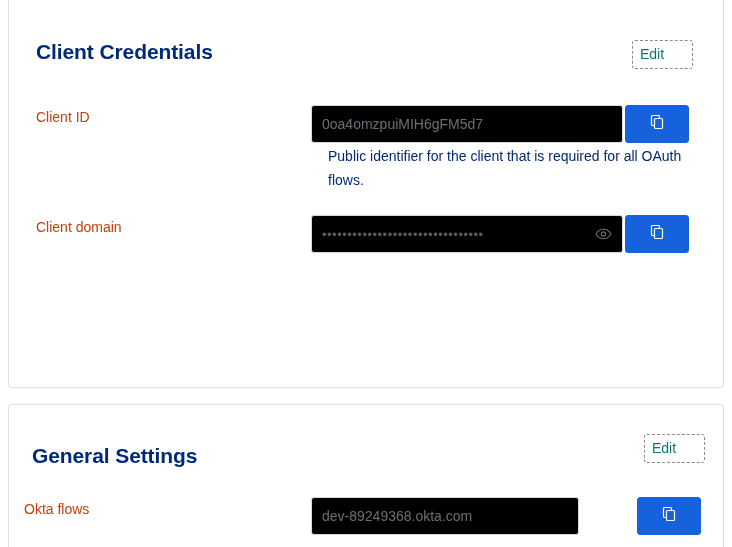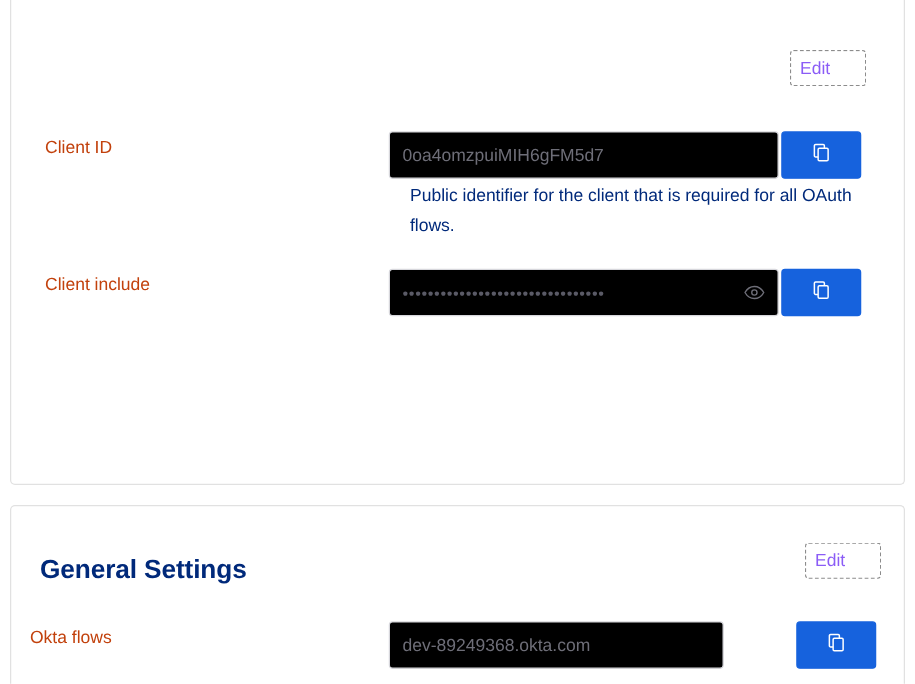--- a/index.html
+++ b/index.html
@@ -63,21 +63,21 @@
   }
 
   .title-general {
     left: 24px;
     top: 32px;
   }
 
   .edit-link {
     position: absolute;
     font-size: 14px;
-    color: #8b5cf6;
+    color: #0f766e;
     cursor: pointer;
     text-decoration: none;
     white-space: nowrap;
   }
 
   .edit-credentials {
     left: 640px;
     top: 46px;
   }
 
@@ -231,20 +231,21 @@
   }
 </style>
 </head>
 <body>
 
 <div class="page">
 
   <div class="card card-credentials">
   </div>
 
+  <div class="card-title title-credentials">Client Credentials</div>
 
   <div class="edit-focus edit-focus-1"></div>
   <div class="edit-link edit-credentials">Edit</div>
 
   <div class="field-label label-client-id">Client ID</div>
 
   <div class="input-box input-client-id">
     <span class="input-text">0oa4omzpuiMIH6gFM5d7</span>
   </div>
 
@@ -252,21 +253,21 @@
     <span>
       <svg width="16" height="16" viewBox="0 0 16 16" fill="none" xmlns="http://www.w3.org/2000/svg" aria-hidden="true">
         <rect x="2.5" y="1.5" width="8" height="10" rx="1" stroke="#ffffff" stroke-width="1.2"></rect>
         <rect x="5.5" y="4.5" width="8" height="10" rx="1" fill="#1662dd" stroke="#ffffff" stroke-width="1.2"></rect>
       </svg>
     </span>
   </div>
 
   <div class="help-text help-client-id">Public identifier for the client that is required for all OAuth flows.</div>
 
-  <div class="field-label label-client-secret">Client include</div>
+  <div class="field-label label-client-secret">Client domain</div>
 
   <div class="input-box input-client-secret">
     <span class="input-text secret-dots">••••••••••••••••••••••••••••••••</span>
     <span class="eye-icon">
       <svg width="17" height="12" viewBox="0 0 17 12" fill="none" xmlns="http://www.w3.org/2000/svg" aria-hidden="true">
         <path d="M1 6C2.8 2.8 5.4 1.2 8.5 1.2S14.2 2.8 16 6c-1.8 3.2-4.4 4.8-7.5 4.8S2.8 9.2 1 6z" stroke="#6e6e78" stroke-width="1.1" fill="none"></path>
         <circle cx="8.5" cy="6" r="2.1" stroke="#6e6e78" stroke-width="1.1" fill="none"></circle>
       </svg>
     </span>
   </div>

